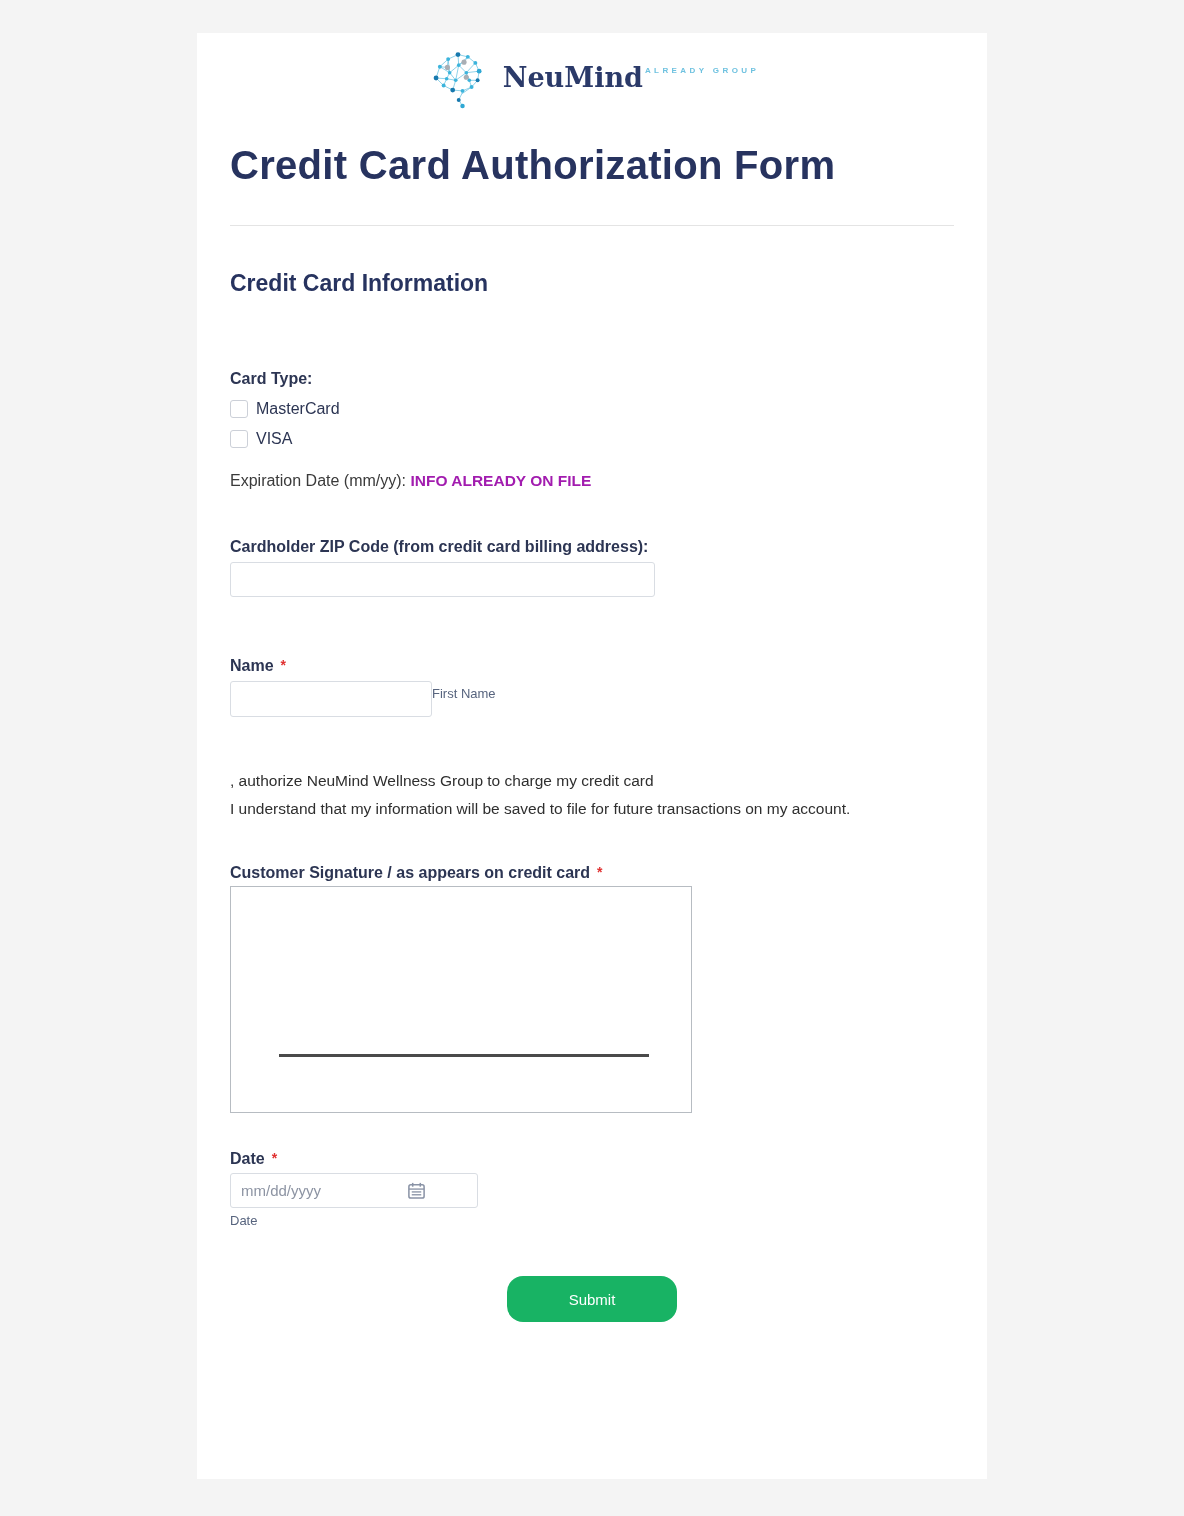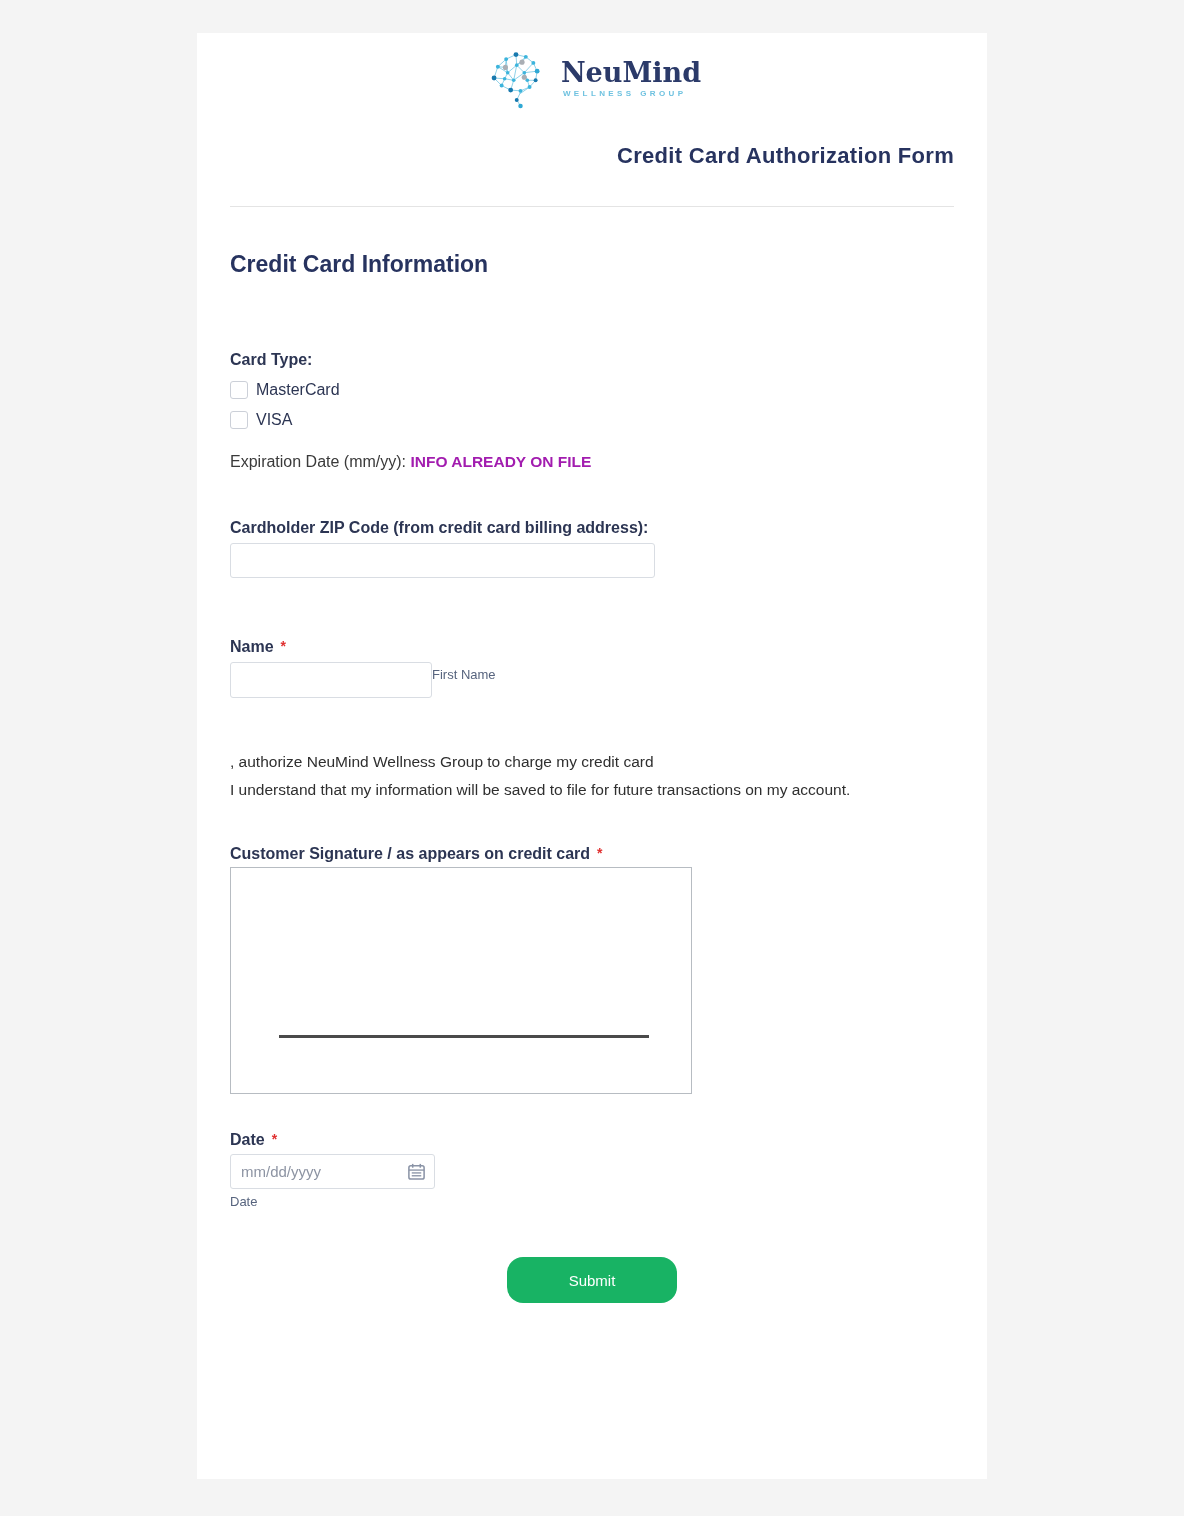--- a/index.html
+++ b/index.html
@@ -25,42 +25,42 @@
   }
 
   
   .logo-row {
     display: flex;
     justify-content: center;
     align-items: center;
     height: 70px;
   }
   .logo-brain { width: 72px; height: 68px; }
-  .logo-text { display: flex; flex-direction: column; margin-left: 6px; }
+  .logo-text { display: flex; flex-direction: row; margin-left: 6px; }
   .logo-brand {
     font-family: "DejaVu Serif", "Liberation Serif", serif;
     font-weight: 700;
     font-size: 27px;
     color: #2b3a69;
     line-height: 28px;
   }
   .logo-tagline {
     font-size: 8px;
     letter-spacing: 3.4px;
     color: #6fc2e0;
     font-weight: 700;
     margin-top: 2px;
     padding-left: 2px;
   }
 
   
   .form-title {
     margin-top: 30px;
-    text-align: right;
-    font-size: 22px;
+    text-align: left;
+    font-size: 40px;
     font-weight: 700;
     color: #27335f;
     letter-spacing: 0.3px;
   }
   .divider {
     border: none;
     border-top: 1px solid #e4e4e4;
     margin-top: 37px;
   }
   .section-heading {
@@ -177,21 +177,21 @@
   }
 
   
   .date-label { margin-top: 37px; }
   .date-wrap {
     position: relative;
     margin-top: 5px;
     width: 205px;
   }
   .date-input {
-    width: 205px;
+    width: 248px;
     height: 35px;
     padding-right: 34px;
   }
   .date-input::placeholder { color: #8d94a3; }
   .calendar-icon {
     position: absolute;
     right: 9px;
     top: 8px;
     width: 19px;
     height: 19px;
@@ -250,21 +250,21 @@
           <circle cx="56" cy="48" r="2.4" fill="#3cb4dc"></circle>
           <circle cx="27" cy="31" r="3.4" fill="#a9aeb4"></circle>
           <circle cx="49" cy="24" r="3.4" fill="#a9aeb4"></circle>
           <circle cx="52" cy="44" r="3.4" fill="#a9aeb4"></circle>
           <circle cx="42" cy="74" r="2.6" fill="#1879ae"></circle>
           <circle cx="47" cy="82" r="3" fill="#2fa8d4"></circle>
         </g>
       </svg>
       <div class="logo-text">
         <span class="logo-brand">NeuMind</span>
-        <span class="logo-tagline">WELLNESS GROUP</span>
+        <span class="logo-tagline">ALREADY GROUP</span>
       </div>
     </div>
 
     <h1 class="form-title">Credit Card Authorization Form</h1>
     <hr class="divider">
 
     <h2 class="section-heading">Credit Card Information</h2>
 
     <div class="bold-label card-type-label">Card Type:</div>
     <div class="checkbox-row">

